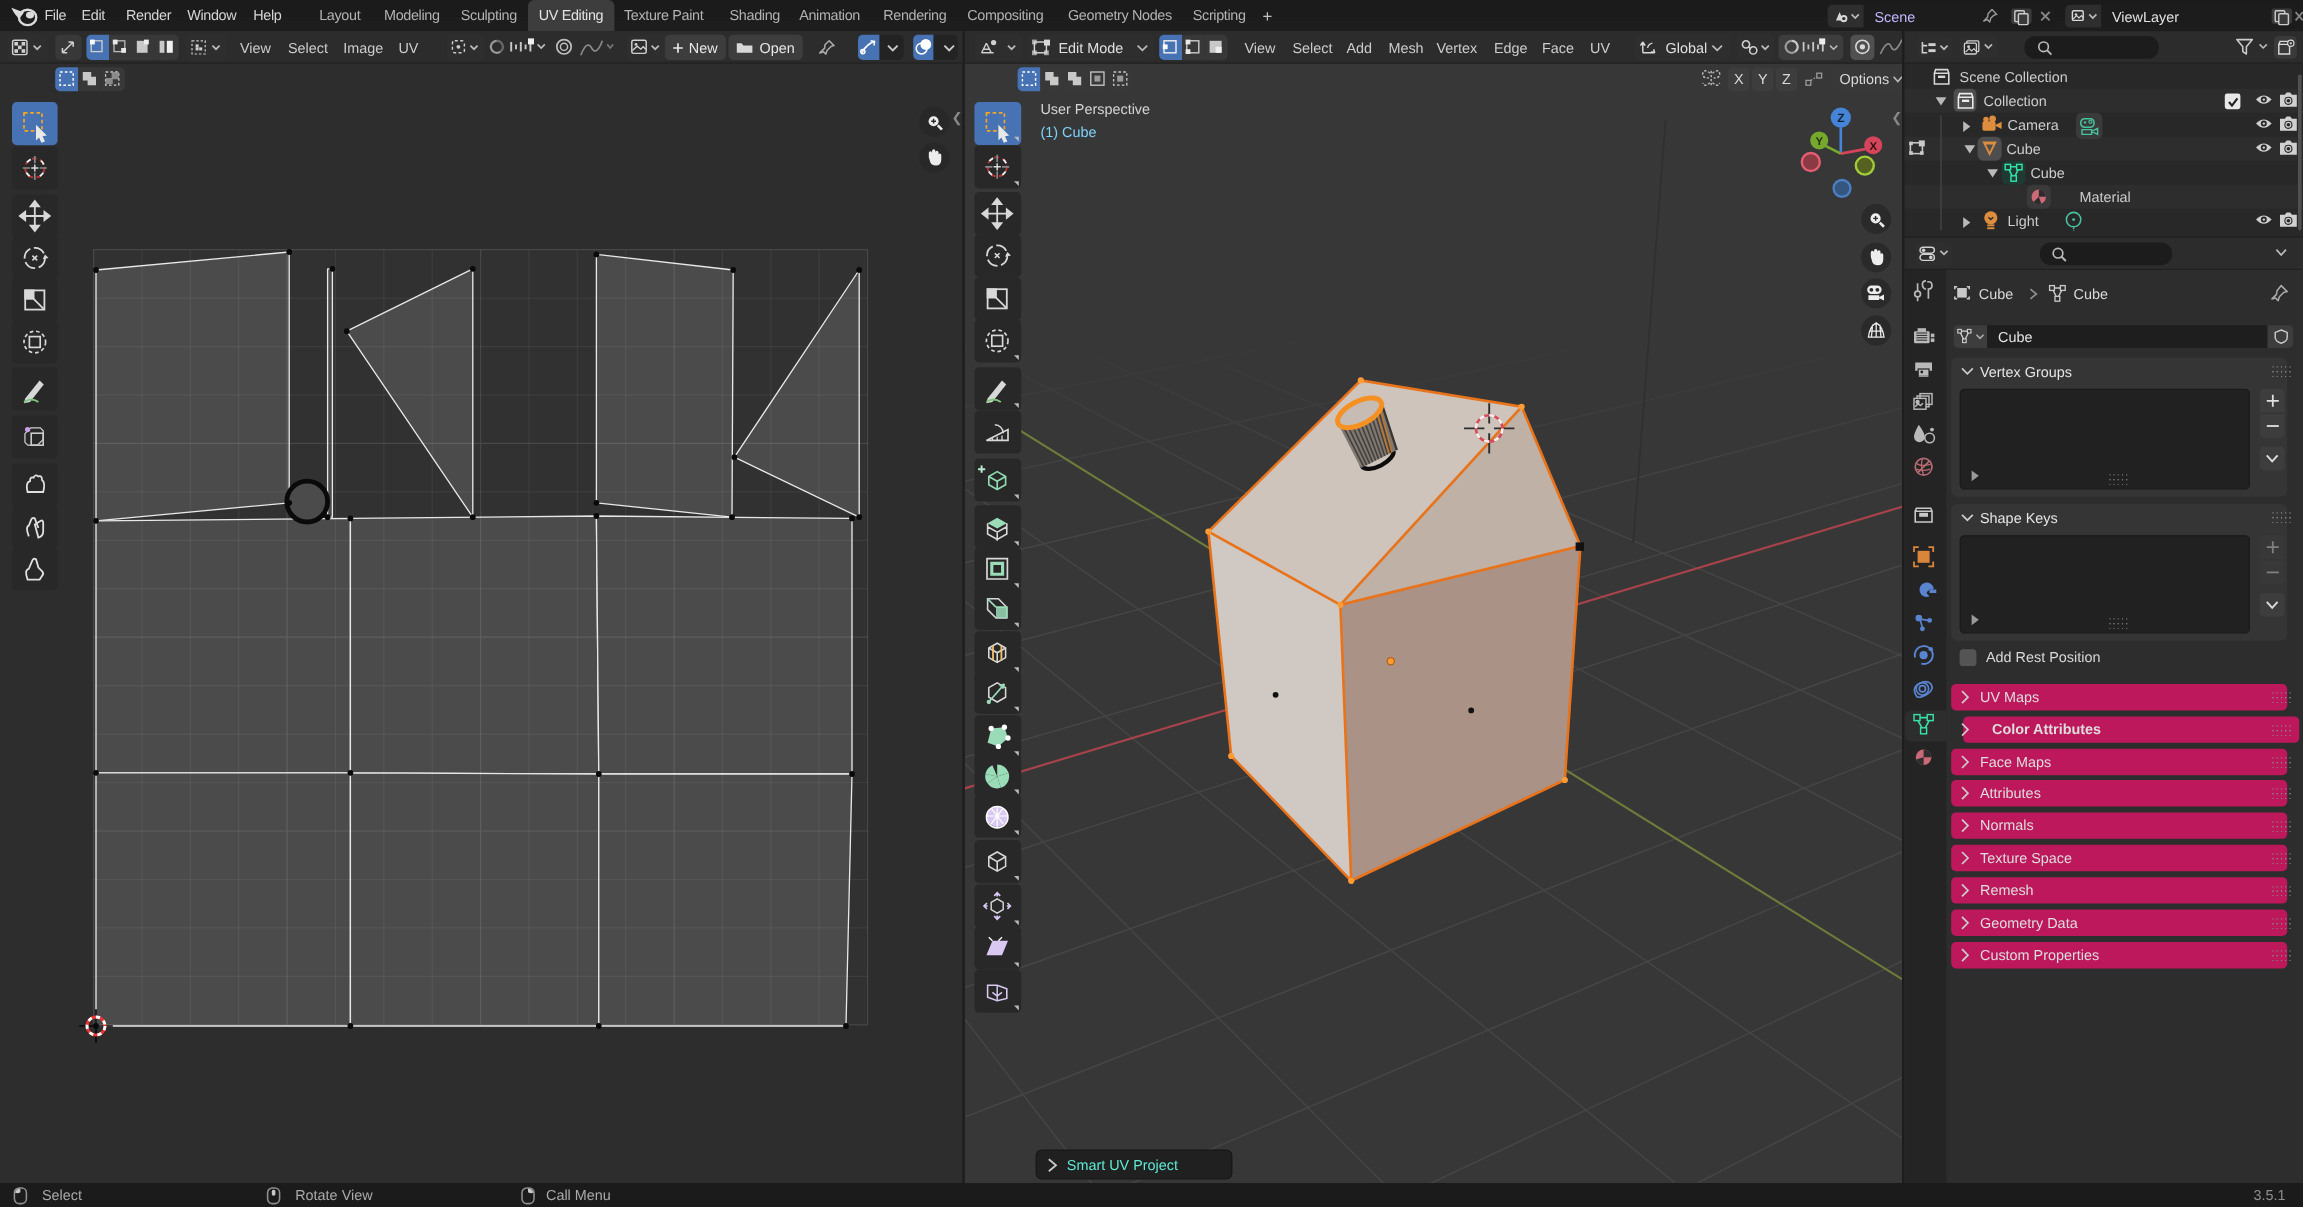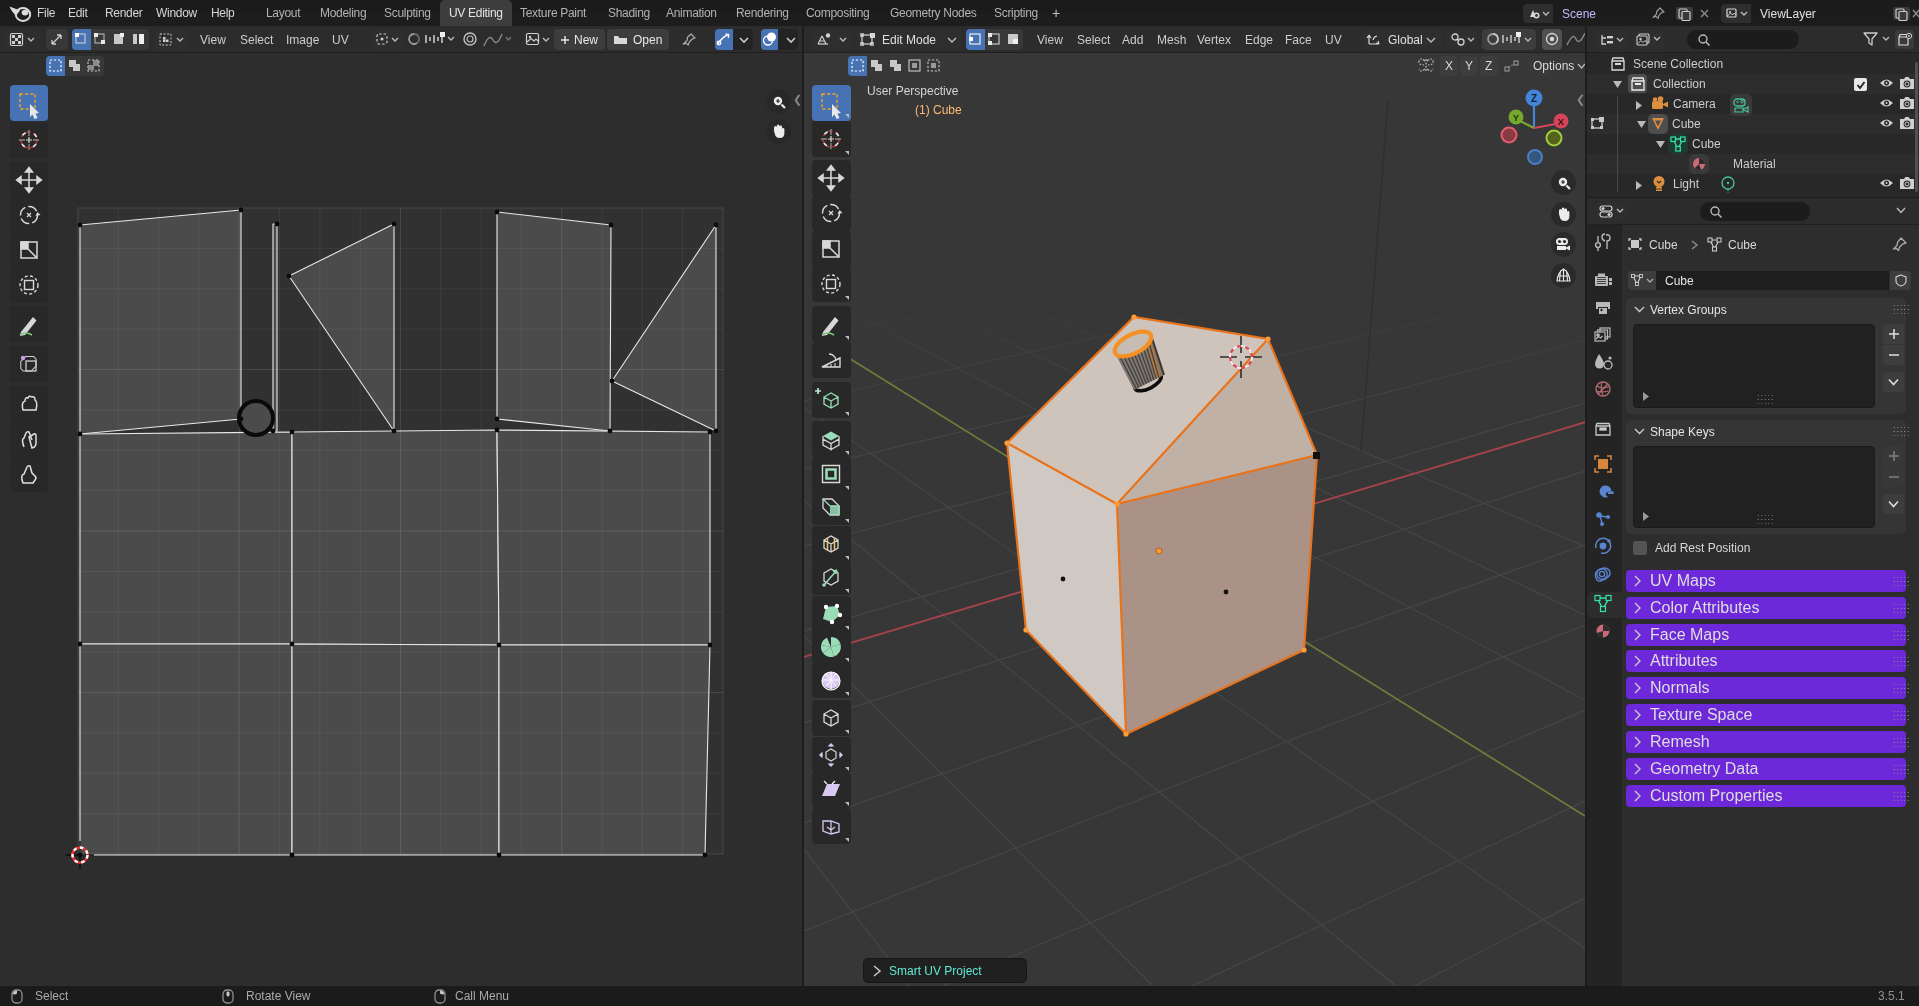--- a/index.html
+++ b/index.html
@@ -7,21 +7,21 @@
 .abs{position:absolute;}
 #stage{position:absolute;left:0;top:0;width:1919px;height:1006px;}
 .txt{position:absolute;font-size:12px;color:#cccccc;white-space:nowrap;line-height:14px;}
 .hmenu{position:absolute;font-size:12px;color:#d5d5d5;white-space:nowrap;letter-spacing:-0.3px;}
 .tab{position:absolute;top:0;height:26px;line-height:26px;font-size:12px;color:#b2b2b2;white-space:nowrap;letter-spacing:-0.3px;}
 .tabactive{background:#3d3d3d;color:#e3e3e3;border-radius:5px 5px 0 0;padding:0 9px;}
 .chip{position:absolute;background:#2e2e2e;border-radius:4px;}
 .hdr{position:absolute;background:#2c2c2c;}
 .toolbtn{position:absolute;width:38px;height:36px;background:#282828;border-radius:4px;}
 .toolbtn.act{background:#4772b3;}
-.pbtn{position:absolute;background:#6d28d9;border-radius:4px;height:22px;font-size:16px;color:#dedede;line-height:22px;}
+.pbtn{position:absolute;background:#be185d;border-radius:4px;height:22px;font-size:12px;color:#dedede;line-height:22px;}
 .dots{position:absolute;width:12px;height:7px;color:#8a8a8a;font-size:9px;letter-spacing:1px;line-height:4px;}
 svg{position:absolute;overflow:visible;}
 </style></head>
 <body>
 <div id="stage">
 
 <div class="abs" id="topbar" style="left:0;top:0;width:1919px;height:14px;background:#1b1b1b;">
   <svg style="left:8px;top:3px;" width="26" height="20" viewBox="0 0 26 20">
     <ellipse cx="15" cy="11.5" rx="7.2" ry="6.4" fill="none" stroke="#dcdcdc" stroke-width="2"></ellipse>
     <ellipse cx="17" cy="9.6" rx="3.4" ry="2.9" fill="#dcdcdc"></ellipse>
@@ -387,21 +387,21 @@
       <ellipse cx="329" cy="318" rx="20" ry="9.5" fill="none" stroke="#f59122" stroke-width="4.2" transform="rotate(-27 329 318)"></ellipse>
     </g>
 
     <g transform="translate(437,331)">
       <path d="M-21 0 H-4 M4 0 H21 M0 -21 V-4 M0 4 V21" stroke="#2e2e2e" stroke-width="1.6"></path>
       <circle r="11" fill="none" stroke="#d84a55" stroke-width="2.2"></circle>
       <circle r="11" fill="none" stroke="#f2f2f2" stroke-width="2.2" stroke-dasharray="4.3 4.3"></circle>
     </g>
   </svg>
   <div class="txt" style="left:63px;top:58px;color:#d4d4d4;">User Perspective</div>
-  <div class="txt" style="left:63px;top:77px;color:#fdba74;margin-left:48px;">(1) Cube</div>
+  <div class="txt" style="left:63px;top:77px;color:#7dd3fc;">(1) Cube</div>
 
   <svg style="left:690px;top:58px;" width="91" height="110" viewBox="0 0 91 110">
     <g stroke-width="2.2">
       <path d="M40 44 L40 22" stroke="#4584d6"></path>
       <path d="M40 44 L22 35" stroke="#76a82e"></path>
       <path d="M40 44 L67 39" stroke="#d6445c"></path>
     </g>
     <circle cx="40" cy="14" r="8.5" fill="#4584d6"></circle>
         <text x="40" y="18" font-size="10" font-weight="bold" fill="#123" text-anchor="middle">Z</text>
     <circle cx="22" cy="33" r="7.5" fill="#76a82e"></circle>
@@ -1021,21 +1021,21 @@
       </svg>
   <div class="abs" style="left:296px;top:296px;width:21px;height:20px;background:#3d3d3d;border-radius:4px;"></div>
   <svg style="left:300px;top:302px;" width="13" height="9" viewBox="0 0 13 9">
         <path d="M2 1.5 l4.5 5 L11 1.5" stroke="#ddd" stroke-width="1.6" fill="none"></path>
       </svg>
 
   <div class="abs" style="left:46px;top:343px;width:14px;height:14px;background:#545454;border-radius:3px;"></div>
   <div class="txt" style="left:68px;top:343px;color:#d8d8d8;">Add Rest Position</div>
 
   <div class="pbtn" style="left:39px;top:372px;width:280px;"><span style="margin-left:24px;">UV Maps</span></div>
-  <div class="pbtn" style="left:39px;top:399px;width:280px;"><span style="margin-left:24px;">Color Attributes</span></div>
+  <div class="pbtn" style="left:49px;top:399px;width:280px;font-weight:bold;"><span style="margin-left:24px;">Color Attributes</span></div>
   <div class="pbtn" style="left:39px;top:426px;width:280px;"><span style="margin-left:24px;">Face Maps</span></div>
   <div class="pbtn" style="left:39px;top:452px;width:280px;"><span style="margin-left:24px;">Attributes</span></div>
   <div class="pbtn" style="left:39px;top:479px;width:280px;"><span style="margin-left:24px;">Normals</span></div>
   <div class="pbtn" style="left:39px;top:506px;width:280px;"><span style="margin-left:24px;">Texture Space</span></div>
   <div class="pbtn" style="left:39px;top:533px;width:280px;"><span style="margin-left:24px;">Remesh</span></div>
   <div class="pbtn" style="left:39px;top:560px;width:280px;"><span style="margin-left:24px;">Geometry Data</span></div>
   <div class="pbtn" style="left:39px;top:587px;width:280px;"><span style="margin-left:24px;text-align:center;">Custom Properties</span></div>
   <svg style="left:46px;top:0px;" width="12" height="700" viewBox="0 0 12 700">
     <g stroke="#ccc" stroke-width="1.4" fill="none">
       <path d="M2 378 l5 5 l-5 5 M2 405 l5 5 l-5 5 M2 432 l5 5 l-5 5 M2 458 l5 5 l-5 5 M2 485 l5 5 l-5 5 M2 512 l5 5 l-5 5 M2 539 l5 5 l-5 5 M2 566 l5 5 l-5 5 M2 593 l5 5 l-5 5"></path>

